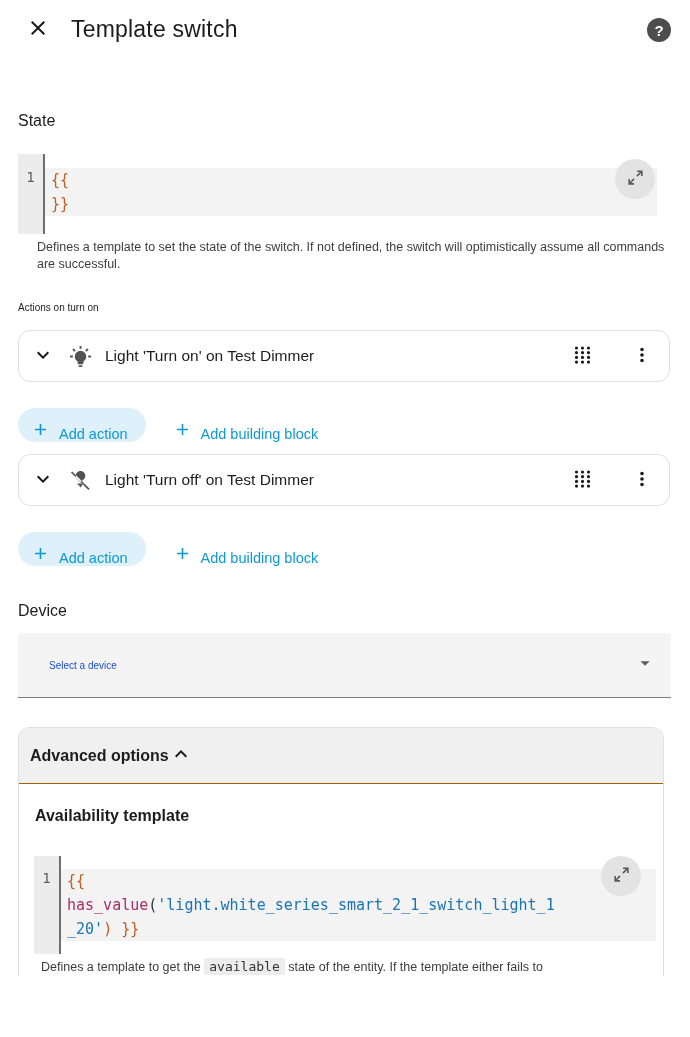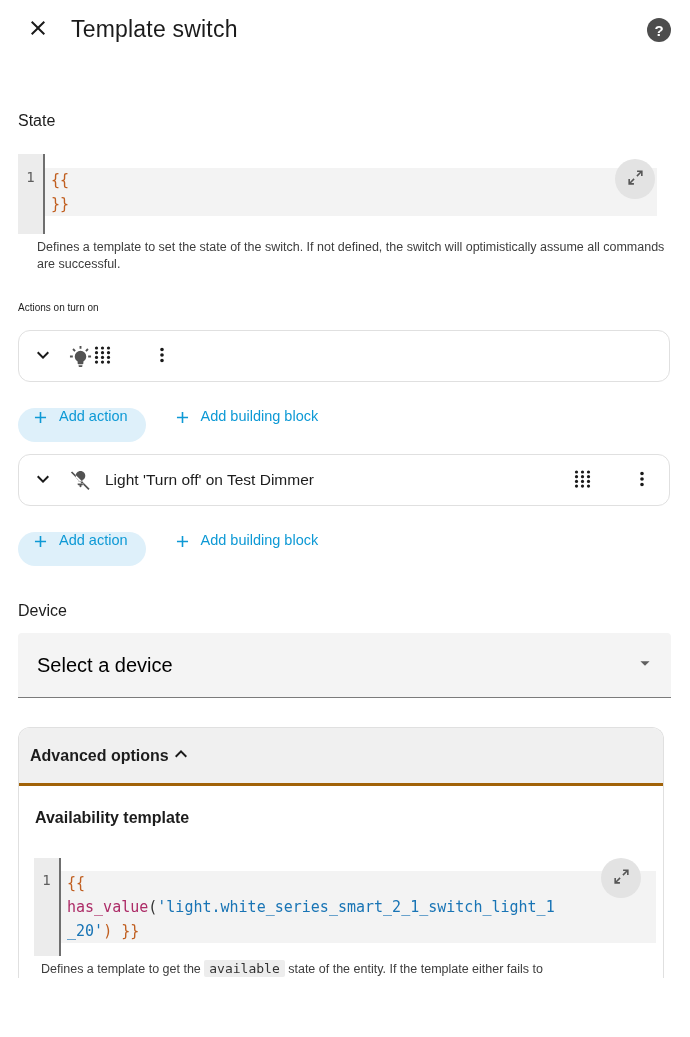--- a/index.html
+++ b/index.html
@@ -33,33 +33,33 @@
         display:flex;align-items:center;box-sizing:border-box;padding:0 16px 0 12px;background:#fff;}
   .card .chev svg{width:24px;height:24px;fill:#1a1a1a;}
   .card .bulb{margin-left:14px;display:flex;}
   .card .bulb svg{width:23px;height:23px;fill:#525252;}
   .card-title{margin-left:13px;font-size:15.5px;font-weight:500;flex:1;color:#1d1d1d;}
   .card .drag svg{width:21px;height:24px;fill:#1a1a1a;}
   .card .kebab{margin-left:38px;}
   .card .kebab svg{width:22px;height:22px;fill:#1a1a1a;}
   
   .add-row{display:flex;align-items:center;margin:26px 18px 0;gap:19px;}
-  .pill-btn,.text-btn{display:flex;align-items:flex-start;gap:9px;height:34px;border:none;cursor:pointer;
+  .pill-btn,.text-btn{display:flex;align-items:flex-end;gap:9px;height:34px;border:none;cursor:pointer;
         font-family:inherit;font-size:14.5px;font-weight:500;color:#0d99d5;background:none;padding:0 8px;}
   .pill-btn{background:#def0fa;border-radius:17px;padding:0 18px 0 13px;}
   .add-row svg{width:19px;height:19px;fill:#0d99d5;}
   
   .select-field{margin:12px 19px 0 18px;height:65px;background:#f4f4f4;border-radius:4px 4px 0 0;
         border-bottom:1px solid #7b7b7b;box-sizing:border-box;display:flex;align-items:center;
         padding:0 15px 0 19px;cursor:pointer;}
-  .select-placeholder{font-size:20px;color:#000000;flex:1;}
+  .select-placeholder{font-size:10px;color:#1d4ed8;flex:1;margin-left:12px;}
   .select-field svg{width:22px;height:22px;fill:#5f5f5f;}
   
   .panel{margin:29px 26px 0 18px;border:1px solid #e0e0e0;border-bottom:none;border-radius:12px 12px 0 0;}
-  .panel-header{height:55px;background:#f0f0f0;border-bottom:3px solid #a16207;border-radius:11px 11px 0 0;
+  .panel-header{height:55px;background:#f0f0f0;border-bottom:1px solid #a16207;border-radius:11px 11px 0 0;
         display:flex;align-items:center;padding:0 17px 0 11px;cursor:pointer;}
   .panel-title{font-size:16px;font-weight:700;color:#1d1d1d;}
   .panel-header svg{margin-left:auto;width:24px;height:24px;fill:#1a1a1a;}
   .panel-body{padding:22px 8px 0 15px;background:#fff;}
   .panel-body .sec-label{margin:0 0 0 1px;font-weight:bold;}
   .panel-body .editor{margin-left:0;margin-top:30px;width:622px;}
   .panel-body .helper{margin:4px 0 0 7px;}
   .code-chip{font-family:"DejaVu Sans Mono",monospace;font-size:13px;background:#ededed;
              color:#333;padding:1px 5px;border-radius:2px;}
   
@@ -115,20 +115,21 @@
         <svg viewBox="0 0 24 24">
             <path d="M7.41,8.58L12,13.17L16.59,8.58L18,10L12,16L6,10L7.41,8.58Z"></path>
           </svg>
       </span>
     </button>
     <span class="bulb">
       <svg viewBox="0 0 24 24">
           <path d="M12,6A6,6 0 0,1 18,12C18,14.22 16.79,16.16 15,17.2V19A1,1 0 0,1 14,20H10A1,1 0 0,1 9,19V17.2C7.21,16.16 6,14.22 6,12A6,6 0 0,1 12,6M14,21V22A1,1 0 0,1 13,23H11A1,1 0 0,1 10,22V21H14M20,11H23V13H20V11M1,11H4V13H1V11M13,1V4H11V1H13M4.92,3.5L7.05,5.64L5.63,7.05L3.5,4.93L4.92,3.5M16.95,5.63L19.07,3.5L20.5,4.93L18.37,7.05L16.95,5.63Z"></path>
         </svg>
     </span>
+    <div class="card-title">Light 'Turn on' on Test Dimmer</div>
     <button class="icon-btn drag">
       <span>
         <svg viewBox="0 0 21 24">
           <circle cx="4.5" cy="5" r="1.6"></circle>
             <circle cx="10.5" cy="5" r="1.6"></circle>
             <circle cx="16.5" cy="5" r="1.6"></circle>
           <circle cx="4.5" cy="9.7" r="1.6"></circle>
             <circle cx="10.5" cy="9.7" r="1.6"></circle>
             <circle cx="16.5" cy="9.7" r="1.6"></circle>
           <circle cx="4.5" cy="14.4" r="1.6"></circle>

